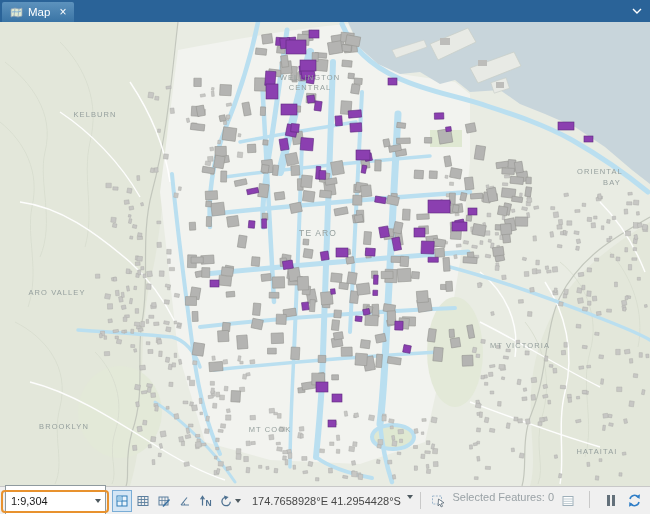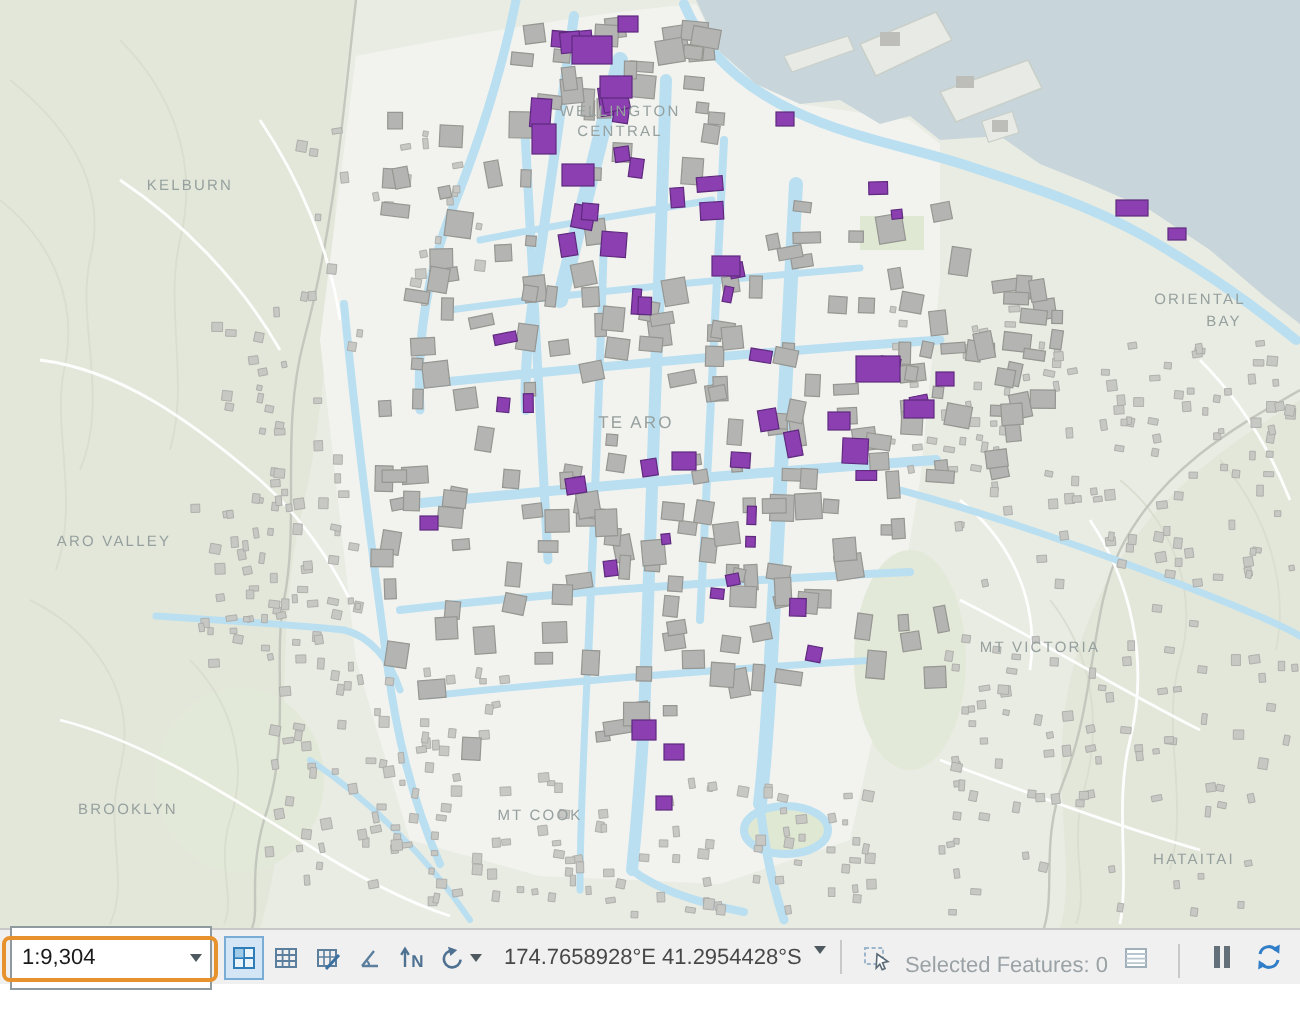--- a/index.html
+++ b/index.html
@@ -25,31 +25,49 @@
   .scale-value{flex:1;color:#1a1a1a;padding-left:5px;white-space:nowrap}
   .combo-btn{width:15px;height:100%;display:flex;align-items:center;justify-content:center}
   .tri-down{width:0;height:0;border-left:3.5px solid transparent;border-right:3.5px solid transparent;border-top:4px solid #4f5a60}
   .scale-highlight{position:absolute;left:1px;top:3px;width:108px;height:23px;border:2px solid #e8922e;border-radius:4px;pointer-events:none;z-index:3}
   .tools{display:flex;align-items:center;margin-left:6px;gap:1px}
   .toolbtn{min-width:20px;height:22px;display:flex;align-items:center;justify-content:center;border:1px solid transparent;gap:2px;padding:0 1px}
   .toolbtn.active{background:#d4e6f5;border-color:#7aadd6}
   .coords{display:flex;margin-left:9px;color:#474747;white-space:nowrap}
   .coords .tri-down{margin-left:6px}
   .sep{width:1px;height:17px;background:#c9c9c9;margin:0 7px}
-  .rightgrp{margin-left:auto;display:flex;align-items:flex-end;gap:5px;padding-right:4px}
+  .rightgrp{margin-left:auto;display:flex;align-items:flex-start;gap:5px;padding-right:4px}
   .selfeat{color:#9aa2a6;white-space:nowrap}
   .pause{display:flex;gap:2.5px}
   .pause i{display:block;width:2.5px;height:11px;background:#63707a}
   .iconbtn{display:flex;align-items:center;justify-content:center;width:18px;height:20px}
 </style>
 </head>
 <body>
 
 <div class="window">
 
+  <div class="tabbar">
+    <div class="tab">
+      <span style="display:flex">
+        <svg width="13" height="11" viewBox="0 0 13 11">
+          <polygon points="1,2 5,1 9,2 12,1 12,9 8,10 4,9 1,10" fill="#dfe9d2" stroke="#8aa0b5" stroke-width="0.8"></polygon>
+          <path d="M5,1 L4,9 M9,2 L8,10" stroke="#8aa0b5" stroke-width="0.7" fill="none"></path>
+          <path d="M2,5 C5,4 8,6 11,4" stroke="#7fb2d9" stroke-width="1" fill="none"></path>
+        </svg>
+      </span>
+      <span class="tab-label">Map</span>
+      <span class="tab-close">×</span>
+    </div>
+    <span class="strip-chevron">
+      <svg width="10" height="6" viewBox="0 0 10 6">
+          <polyline points="1,1 5,5 9,1" fill="none" stroke="#fff" stroke-width="1.4"></polyline>
+        </svg>
+    </span>
+  </div>
 
   <div class="map-area">
     <svg class="map" width="650" height="464" viewBox="0 0 650 464">
 
       <rect width="650" height="464" fill="#e9ece3"></rect>
 
       <path d="M0,0 H178 C164,80 170,180 150,260 C135,330 150,400 130,464 H0 Z" fill="#e3e7da"></path>
 
       <path d="M650,200 C600,230 560,262 540,322 C520,382 540,430 530,464 H650 Z" fill="#e3e7da"></path>
 

